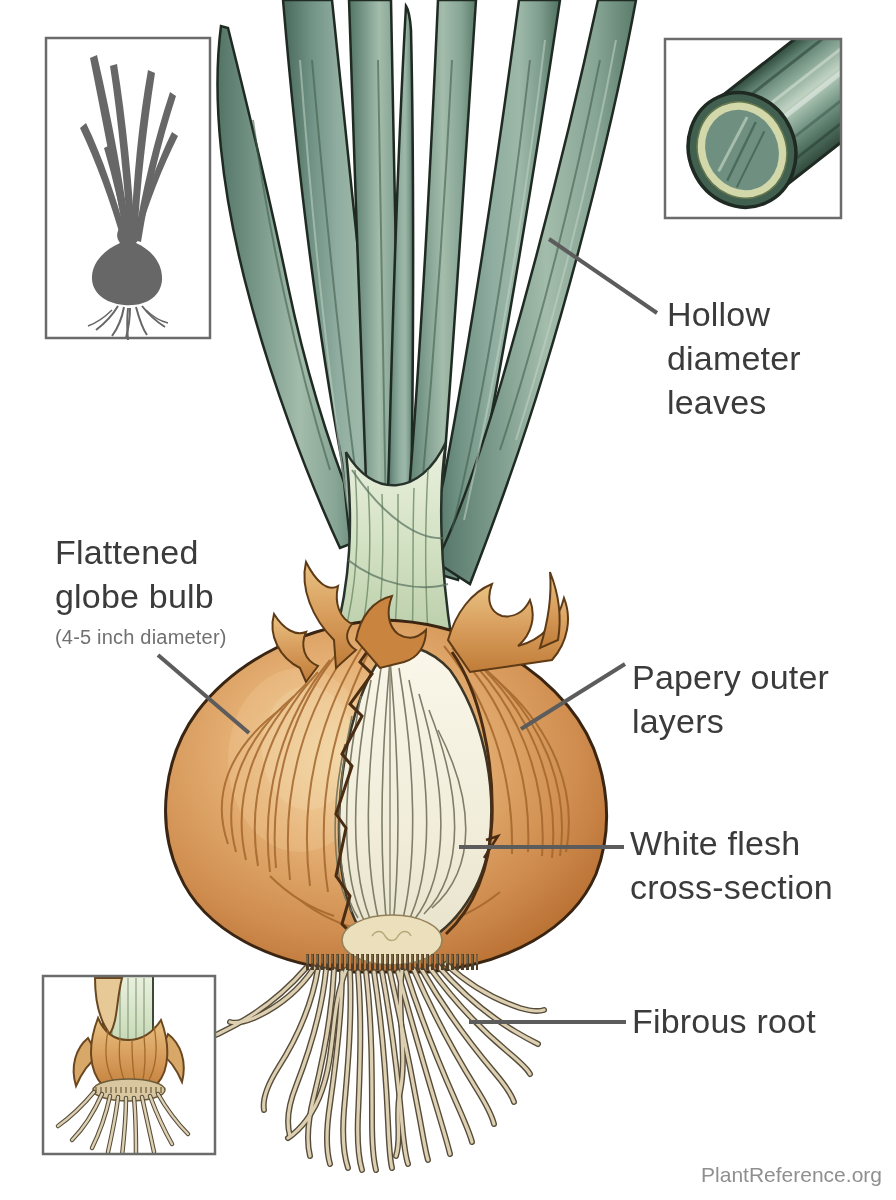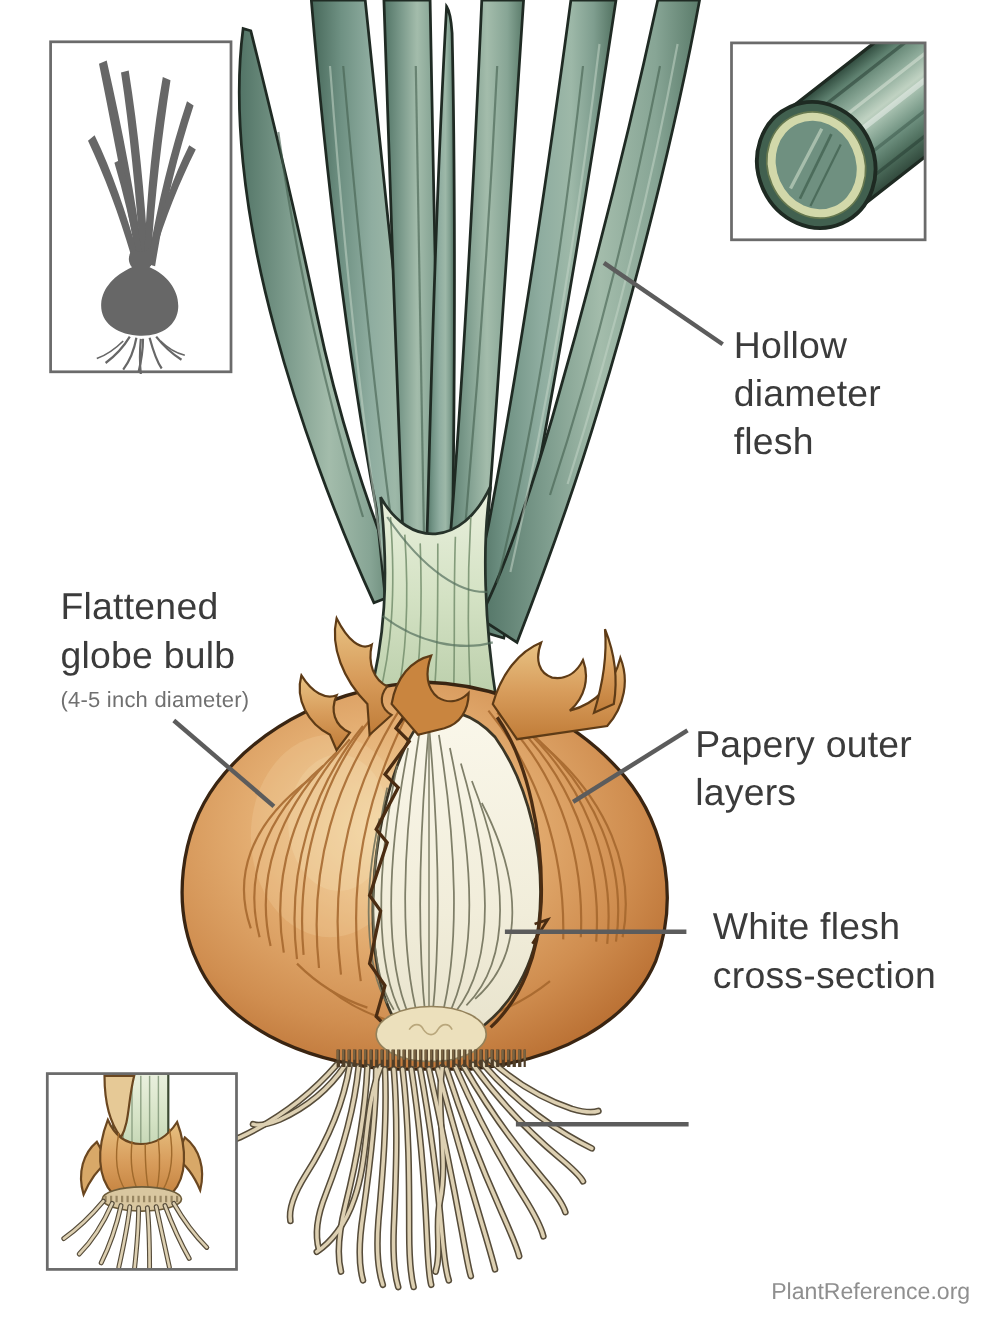--- a/index.html
+++ b/index.html
@@ -5,21 +5,21 @@
   html,body{margin:0;padding:0;background:#ffffff;}
   #canvas{position:relative;width:896px;height:1200px;background:#ffffff;overflow:hidden;
           font-family:"Liberation Sans",sans-serif;}
   #art{position:absolute;left:0;top:0;width:896px;height:1200px;}
   .label{position:absolute;font-size:34px;line-height:44px;color:#3b3b3b;letter-spacing:.2px;}
   .label .ln{white-space:nowrap;}
   .note{font-size:20px;line-height:36px;color:#707070;margin-top:1px;}
   #label-hollow{left:667px;top:292px;}
   #label-flattened{left:55px;top:530px;}
   #label-papery{left:632px;top:655px;}
-  #label-white{left:630px;top:821px;margin-left:18px;}
+  #label-white{left:630px;top:821px;}
   #label-fibrous{left:632px;top:999px;}
   #watermark{position:absolute;right:14px;top:1163px;font-size:21px;color:#8f8f8f;text-align:right;}
 </style>
 </head>
 <body>
 
 <div id="canvas">
 
 <svg id="art" viewBox="0 0 896 1200" xmlns="http://www.w3.org/2000/svg">
   <defs>
@@ -301,36 +301,37 @@
       <use href="#baseRootPaths" stroke="#564c3a" stroke-width="4.5"></use>
       <use href="#baseRootPaths" stroke="#ddd0b2" stroke-width="2.4"></use>
     </g>
     <rect x="43" y="976" width="172" height="178" fill="none" stroke="#6b6b6b" stroke-width="2.5"></rect>
   </g>
 </svg>
 
   <div class="label" id="label-hollow">
     <div class="ln">Hollow</div>
     <div class="ln">diameter</div>
-    <div class="ln">flesh</div>
+    <div class="ln">leaves</div>
   </div>
 
   <div class="label" id="label-flattened">
     <div class="ln">Flattened</div>
     <div class="ln">globe bulb</div>
     <div class="ln note">(4-5 inch diameter)</div>
   </div>
 
   <div class="label" id="label-papery">
     <div class="ln">Papery outer</div>
     <div class="ln">layers</div>
   </div>
 
   <div class="label" id="label-white">
     <div class="ln">White flesh</div>
     <div class="ln">cross-section</div>
   </div>
 
   <div class="label" id="label-fibrous">
+    <div class="ln">Fibrous root</div>
   </div>
 
   <div id="watermark">PlantReference.org</div>
 </div>
 
 </body></html>

